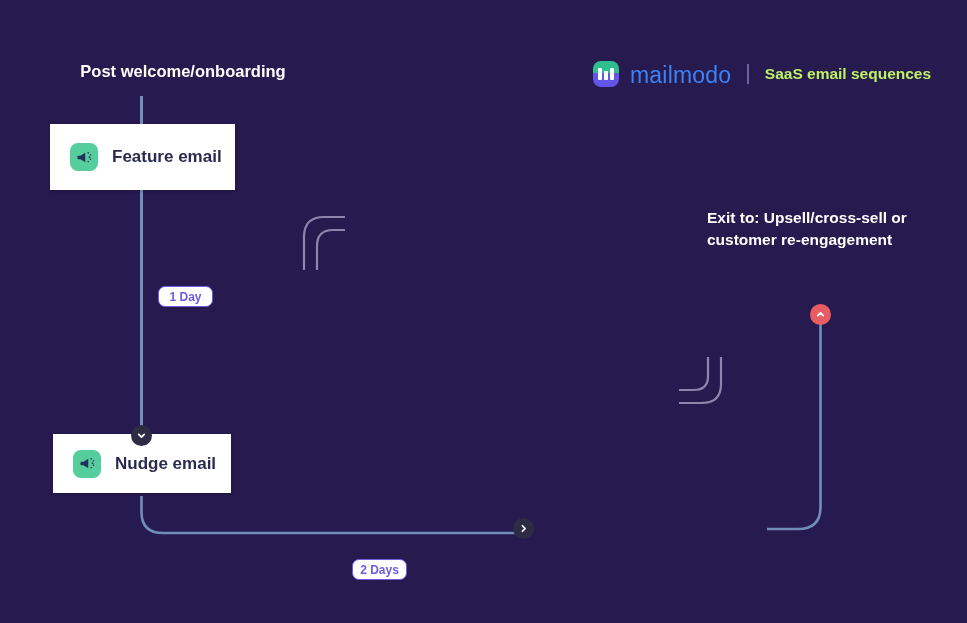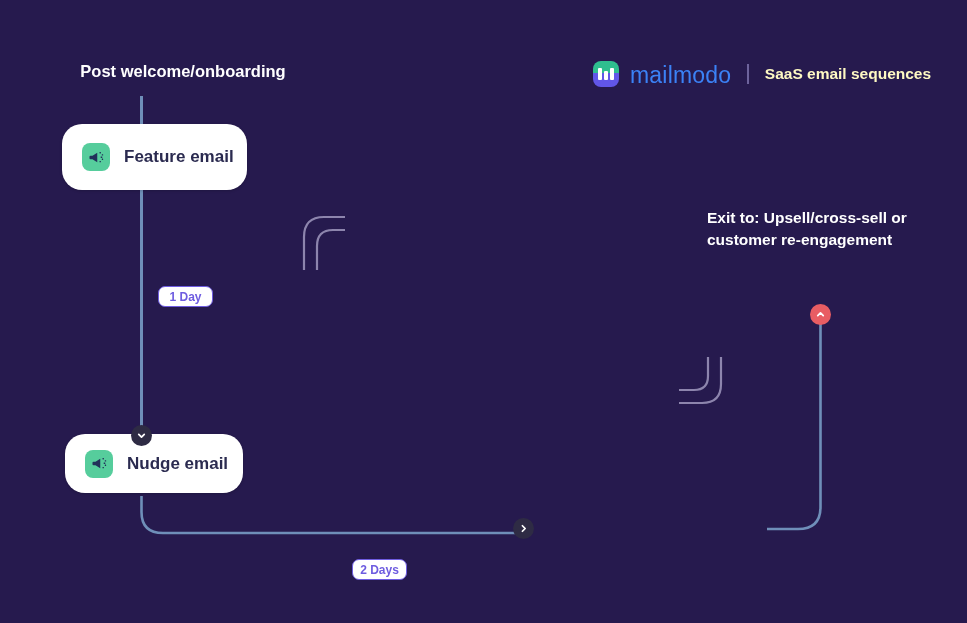--- a/index.html
+++ b/index.html
@@ -65,21 +65,21 @@
     top: 1px;
   }
   .brand-sep {
     width: 1.5px;
     height: 20px;
     background: #6d639c;
     margin: 0 5px;
     flex: none;
   }
   .brand-tag {
-    color: #fef9c3;
+    color: #bef264;
     font-size: 15.5px;
     font-weight: bold;
     line-height: 1;
     white-space: nowrap;
   }
 
   
   .canvas-label {
     position: absolute;
     color: #ffffff;
@@ -113,27 +113,26 @@
     font-size: 41px;
     font-weight: bold;
     line-height: 1.12;
     letter-spacing: -.3px;
   }
 
   
   .node {
     position: absolute;
     background: #ffffff;
-    border-radius: 20px;
+    border-radius: 0;
     display: flex;
     align-items: center;
     gap: 14px;
     padding: 0 20px;
     box-shadow: 0 1px 3px rgba(0,0,0,.18);
-    margin-left: 12px;
   }
   .node-title {
     color: #2b2b50;
     font-size: 17px;
     font-weight: bold;
     white-space: nowrap;
   }
   .node-icon {
     width: 28px; height: 28px;
     border-radius: 8px;

